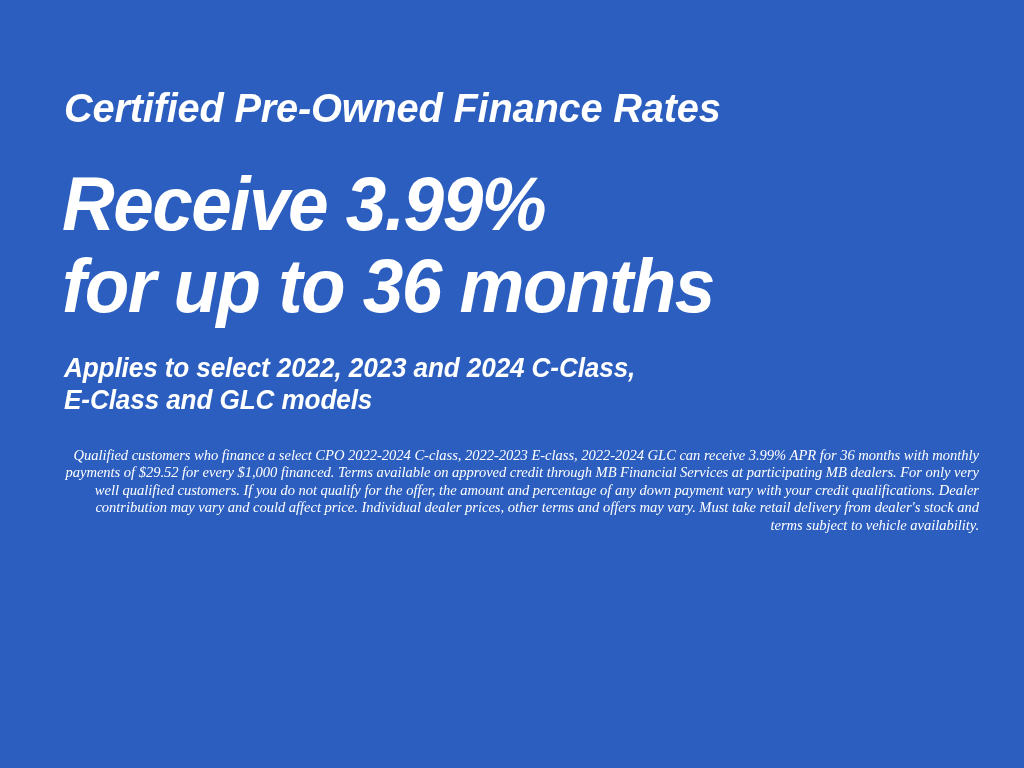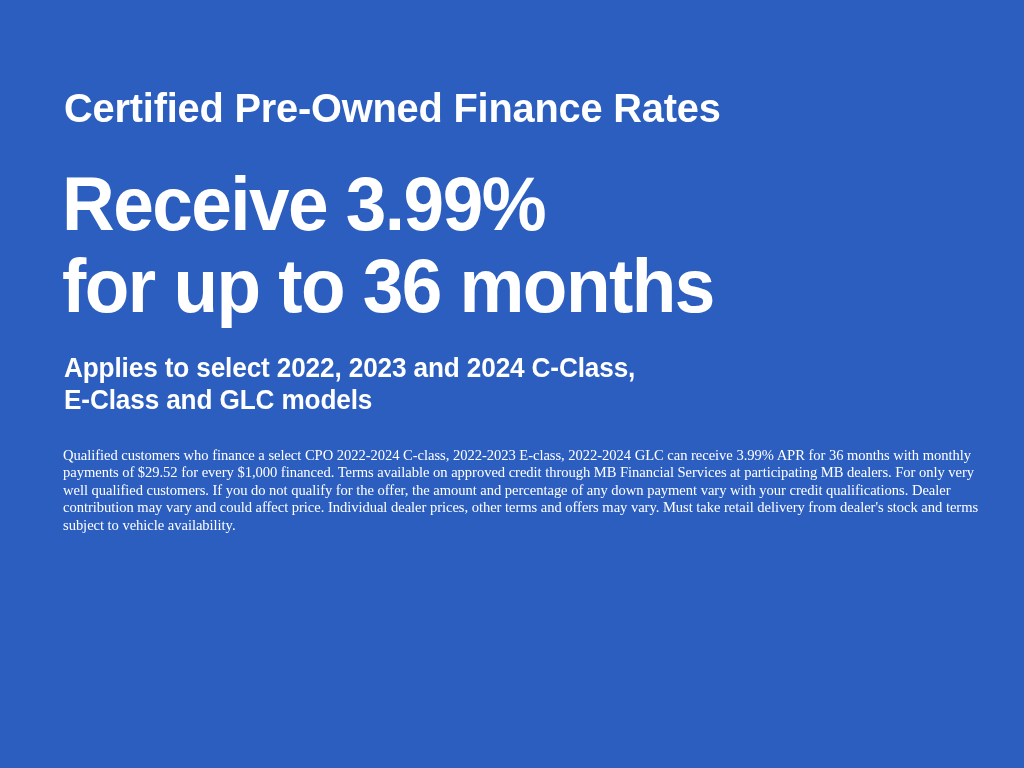--- a/index.html
+++ b/index.html
@@ -14,20 +14,21 @@
     background: #2B5EBF;
     font-family: "Liberation Sans", sans-serif;
     -webkit-font-smoothing: antialiased;
   }
 
   #ad-root {
     position: relative;
     width: 1024px;
     height: 768px;
     background: #2B5EBF;
+    font-style: italic;
   }
 
   
   .headline {
     position: absolute;
     left: 64px;
     top: 82px;
     color: #FFFFFF;
     font-family: "Liberation Sans", sans-serif;
     font-weight: bold;
@@ -83,21 +84,21 @@
   .disclaimer {
     position: absolute;
     left: 63px;
     top: 432px;
     width: 916px;
     color: #FFFFFF;
     font-family: "Liberation Serif", serif;
     font-weight: normal;
     font-size: 14.6px;
     line-height: 17.6px;
-    text-align: left;
+    text-align: right;
     letter-spacing: -0.05px;
   }
 </style>
 </head>
 <body style="background: rgb(43, 94, 191);">
 
 <div id="ad-root" style="background: rgb(43, 94, 191);">
 
   <div class="headline">Certified Pre-Owned Finance Rates</div>
 

